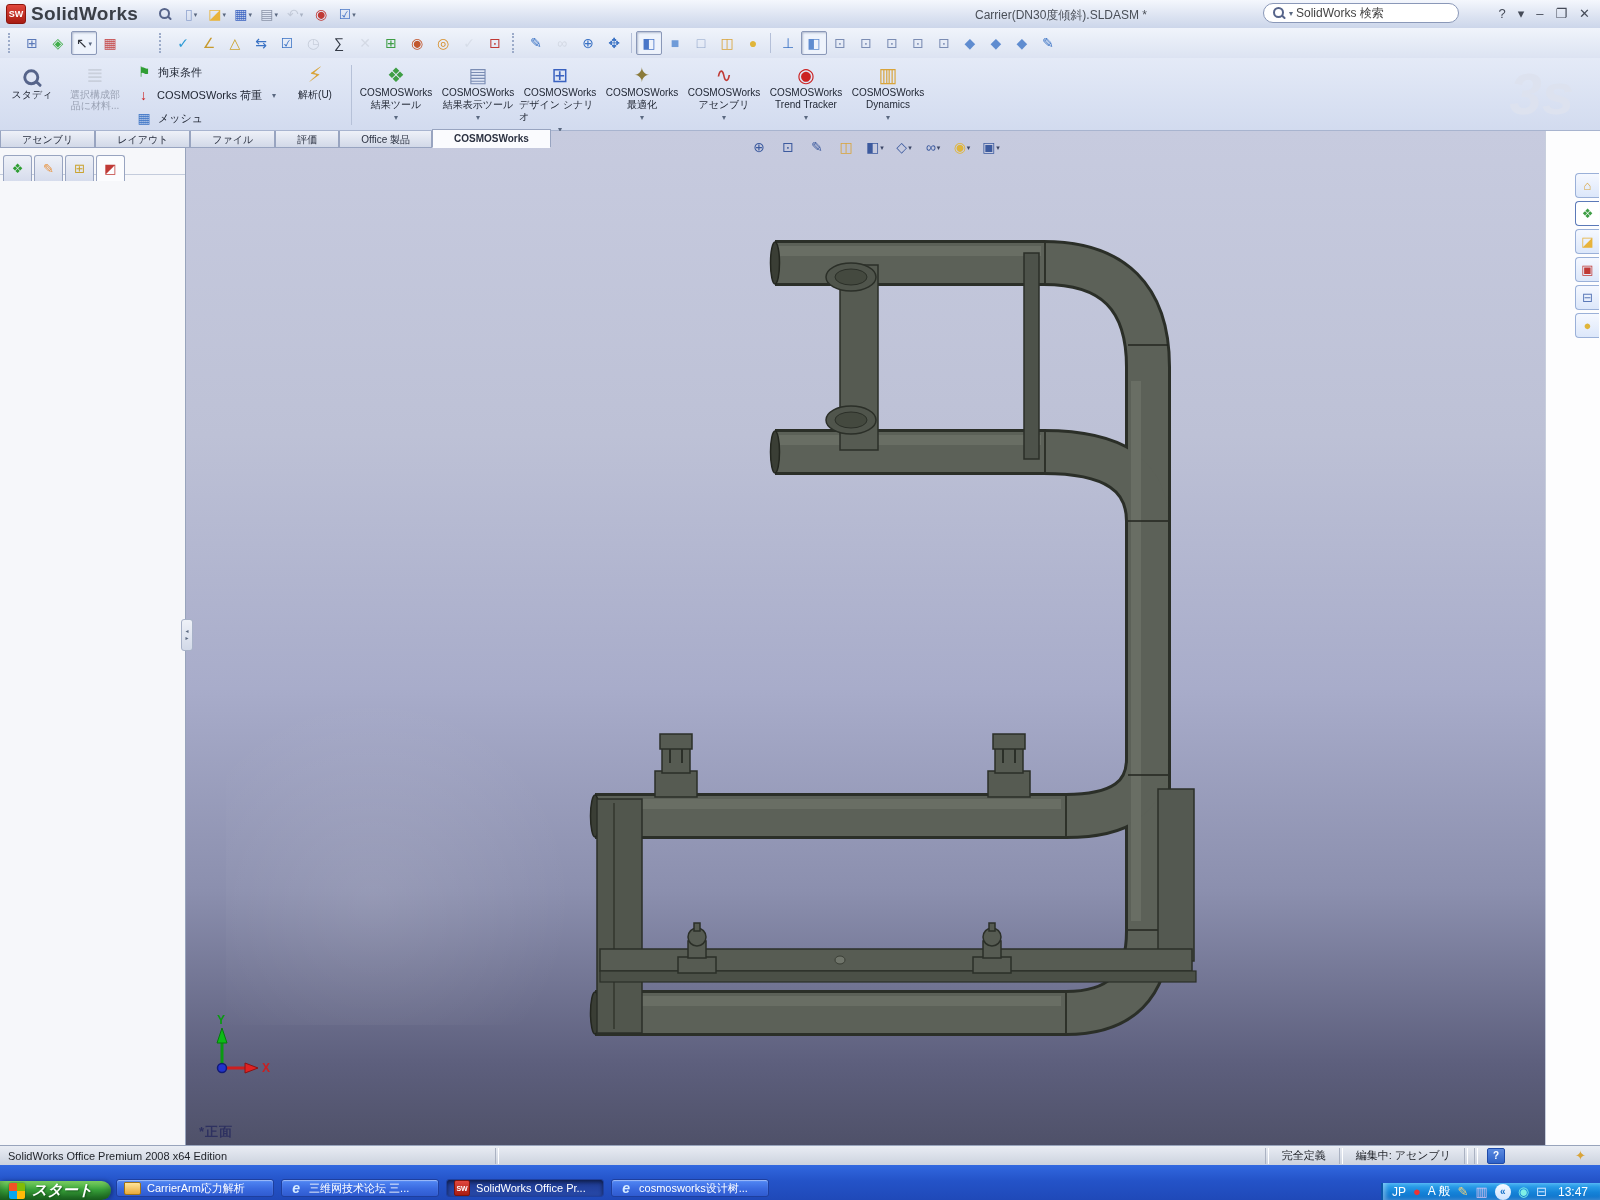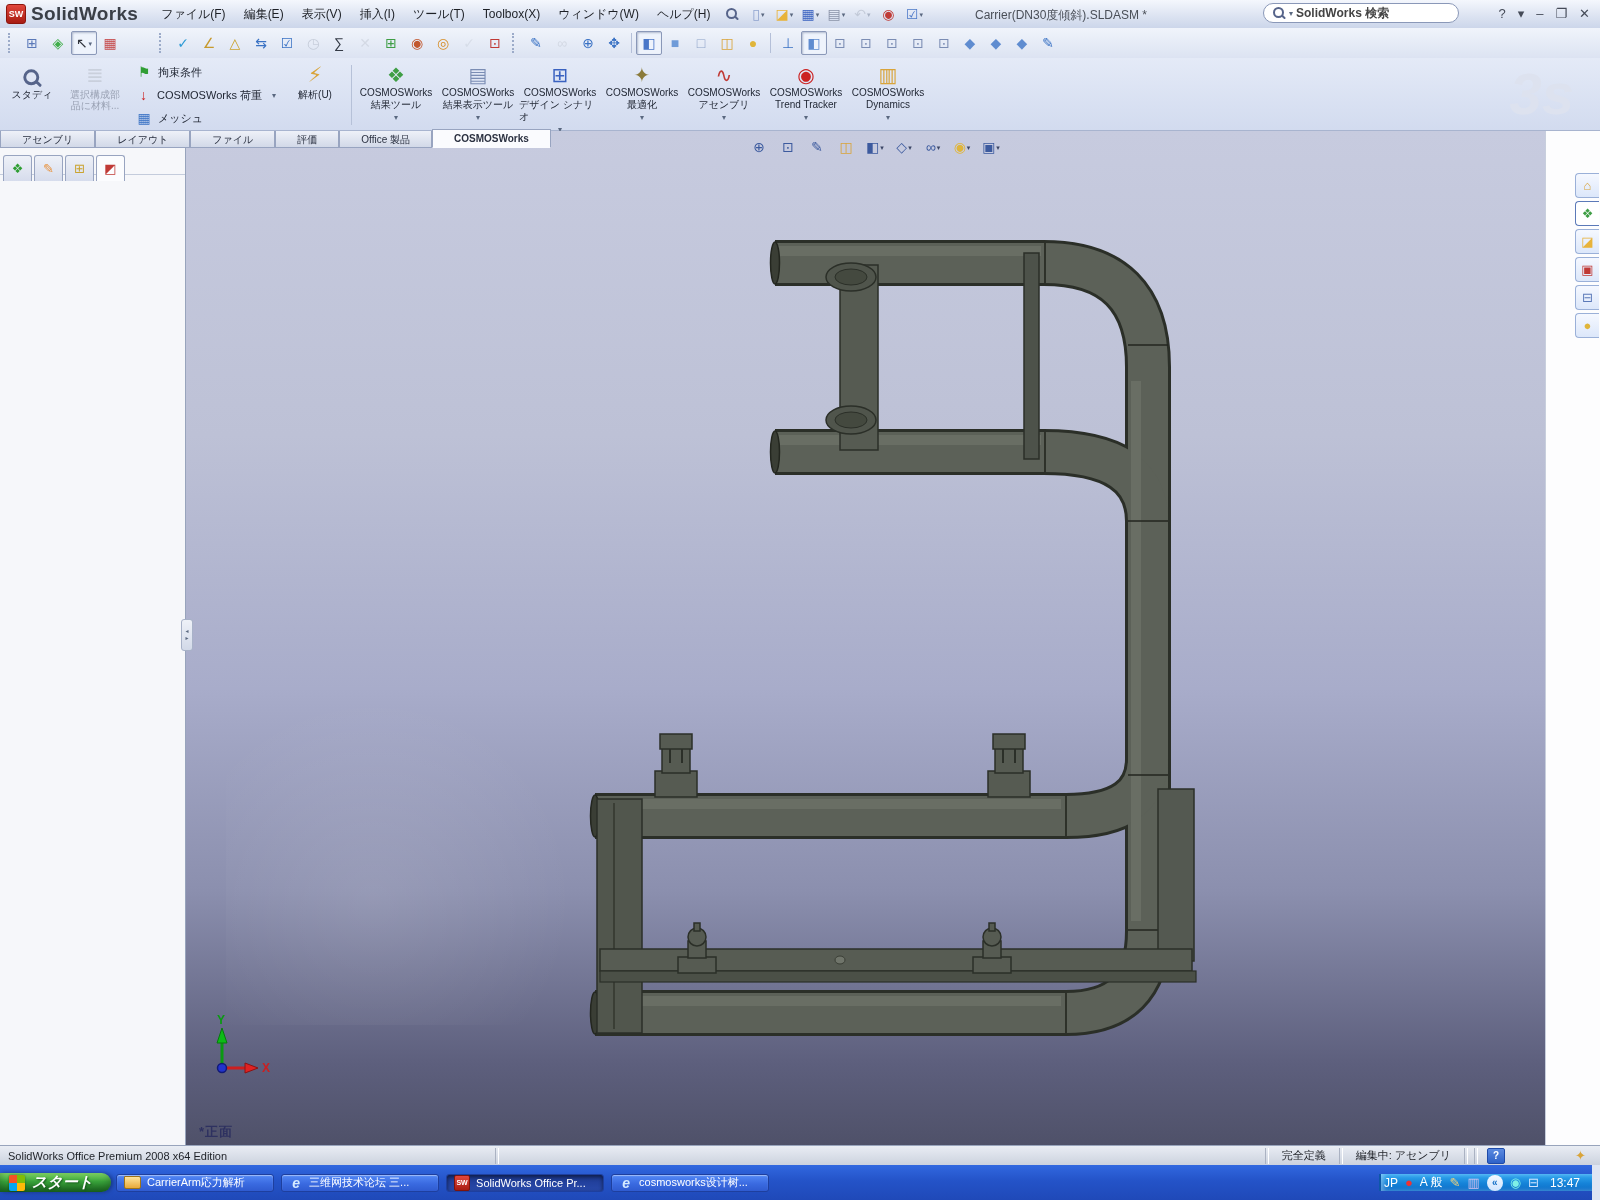--- a/index.html
+++ b/index.html
@@ -16,21 +16,21 @@
   .mag::after{content:"";position:absolute;left:9px;top:10px;width:5px;height:2px;background:#56648a;transform:rotate(45deg);border-radius:1px;}
   .tb-icons{display:flex;align-items:center;}
   .tbico{height:22px;min-width:20px;display:inline-flex;align-items:center;justify-content:center;font-size:14px;line-height:1;padding:0 2px;border:1px solid transparent;border-radius:2px;}
   .tbico .g{display:inline-block;}
   .tbico.has-dd::after{content:"▾";font-size:7px;color:#5a6880;margin-left:1px;}
   .tbico.disabled{opacity:.4;}
   .tbico.pressed{background:#eef3fc;border:1px solid #8a98b8;box-shadow:inset 1px 1px 2px rgba(90,104,140,.4);}
   .doc-title{position:absolute;left:975px;top:7px;font-size:12px;color:#4a4f58;white-space:nowrap;}
   .search-box{position:absolute;left:1263px;top:3px;width:196px;height:20px;background:#fff;border:1px solid #8a98b8;border-radius:10px;display:flex;align-items:center;gap:3px;padding:0 8px;box-sizing:border-box;}
   .search-box .caret{font-size:8px;color:#5a6880;}
-  .search-box .stext{font-size:12px;color:#444;white-space:nowrap;font-weight:bold;}
+  .search-box .stext{font-size:12px;color:#444;white-space:nowrap;}
   .win-btns{position:absolute;right:10px;top:4px;display:flex;gap:12px;}
   .win-btn{font-size:13px;color:#454b58;line-height:20px;}
 
   
   #toolbar-row{position:absolute;top:28px;left:0;right:0;height:30px;background:linear-gradient(#f0f4fb,#dce3f2);border-bottom:1px solid #b4bfd8;display:flex;align-items:center;padding-left:4px;}
   .grip{width:5px;height:20px;border-left:2px dotted #9cabc9;margin:0 4px;}
   .tbsep{width:1px;height:20px;background:#b4bfd8;margin:0 4px;flex:none;}
 
   
   #commandmanager{position:absolute;top:58px;left:0;right:0;height:73px;background:linear-gradient(#e4eaf7,#d2dbef);border-bottom:1px solid #a8b4cf;display:flex;align-items:stretch;padding:3px 4px 1px;box-sizing:border-box;}
@@ -78,54 +78,43 @@
   
   #statusbar{position:absolute;left:0;right:0;bottom:35px;height:20px;background:linear-gradient(#e9edf4,#ccd2de);border-top:1px solid #98a4bc;display:flex;align-items:center;font-size:11px;color:#1d2026;box-sizing:border-box;}
   .sb-left{width:492px;padding:0 8px;box-sizing:border-box;white-space:nowrap;}
   .sb-div{width:2px;height:16px;border-left:1px solid #aab2c2;border-right:1px solid #fff;margin:0 3px;}
   .sb-right{margin-left:auto;display:flex;align-items:center;}
   .sb-seg{padding:0 10px;white-space:nowrap;}
   .sb-help{width:16px;height:14px;background:linear-gradient(#5b8ae0,#2e62c8);border:1px solid #1e4aa8;color:#fff;font-size:10px;font-weight:bold;text-align:center;line-height:14px;border-radius:2px;margin:0 6px;}
   .sb-tag{color:#d9a43a;font-size:13px;margin:0 14px 0 64px;}
 
   
-  #taskbar{position:absolute;left:0;right:8px;bottom:0;height:35px;background:linear-gradient(#3168e0,#2453c8 45%,#1f49b8);display:flex;align-items:center;}
+  #taskbar{position:absolute;left:0;right:0;bottom:0;height:35px;background:linear-gradient(#3168e0,#2453c8 45%,#1f49b8);display:flex;align-items:flex-end;}
   .start{flex:none;background:linear-gradient(#7ed162,#3aa63c 45%,#1f7a25);border-radius:0 14px 14px 0;display:flex;align-items:center;gap:7px;padding:0 18px 0 9px;color:#fff;font-weight:bold;font-style:italic;font-size:15px;text-shadow:1px 1px 2px #14521a;box-shadow:inset 0 -5px 9px rgba(0,0,0,.28),2px 0 4px rgba(0,0,0,.35);}
   .winflag{width:16px;height:16px;border-radius:2px;background:conic-gradient(#81bc06 0 25%,#ffba08 0 50%,#05a6f0 0 75%,#f35325 0 100%);box-shadow:0 0 2px rgba(0,0,0,.5);}
   .task{flex:none;width:158px;margin:3px 2px 3px 5px;background:linear-gradient(#5389f6,#3a6ae0 55%,#2f5bd0);border:1px solid #1e3f9e;border-radius:3px;display:flex;align-items:center;gap:6px;padding:0 7px;color:#fff;font-size:11px;white-space:nowrap;overflow:hidden;box-shadow:inset 0 1px 1px rgba(255,255,255,.45);box-sizing:border-box;}
   .task.active{background:linear-gradient(#1d3a92,#2849aa);box-shadow:inset 0 2px 4px rgba(0,0,0,.55);}
   .tk-ico{flex:none;display:flex;align-items:center;justify-content:center;}
   .task.tk-folder .tk-ico{width:15px;height:11px;background:linear-gradient(#ffe49a,#e8a93a);border:1px solid #9e7318;border-radius:1px 2px 2px 2px;}
   .task.tk-ie .tk-ico{width:14px;height:14px;color:#d6ebff;font-weight:bold;font-style:italic;font-size:14px;}
   .task.tk-sw .tk-ico{width:14px;height:14px;background:linear-gradient(#e1473d,#a81c12);border-radius:2px;color:#fff;font-size:7px;font-weight:bold;border:1px solid #7e140c;}
   .tk-label{overflow:hidden;text-overflow:ellipsis;}
-  .tray{margin-left:auto;display:flex;align-items:center;gap:7px;background:linear-gradient(#35aaf2,#1583d8 55%,#0f6fc8);border-left:2px solid #0c58a8;box-shadow:inset 3px 0 4px rgba(255,255,255,.35);padding:0 12px 0 3px;color:#fff;font-size:12px;}
+  .tray{margin-left:auto;display:flex;align-items:center;gap:7px;background:linear-gradient(#35aaf2,#1583d8 55%,#0f6fc8);border-left:2px solid #0c58a8;box-shadow:inset 3px 0 4px rgba(255,255,255,.35);padding:0 12px 0 9px;color:#fff;font-size:12px;}
   .tray .ticon{font-size:13px;line-height:1;}
   .tray-chev{width:16px;height:16px;border-radius:50%;background:linear-gradient(#f4f9ff,#cfe4ff);color:#1570c8;font-size:10px;font-weight:bold;display:flex;align-items:center;justify-content:center;}
   .tray-time{margin-left:4px;}
 </style>
 </head>
 <body>
 
 <div id="app">
 
   <div id="titlebar">
     <span class="sw-logo">SW</span>
     <span class="app-name">SolidWorks</span>
-    <span class="tb-icons">
-
-    <span class="menu">ファイル(F)</span>
-        <span class="menu">編集(E)</span>
-        <span class="menu">表示(V)</span>
-        <span class="menu">挿入(I)</span>
-        <span class="menu">ツール(T)</span>
-        <span class="menu">Toolbox(X)</span>
-        <span class="menu">ウィンドウ(W)</span>
-        <span class="menu">ヘルプ(H)</span>
-      </span>
     <span class="mag" style="margin:0 6px;"></span>
     <span class="tb-icons">
 
     <span class="tbico has-dd">
           <span class="g" style="color: rgb(143, 163, 207);">▯</span>
         </span>
         <span class="tbico has-dd">
           <span class="g" style="color: rgb(232, 179, 58);">◪</span>
         </span>
         <span class="tbico has-dd">

